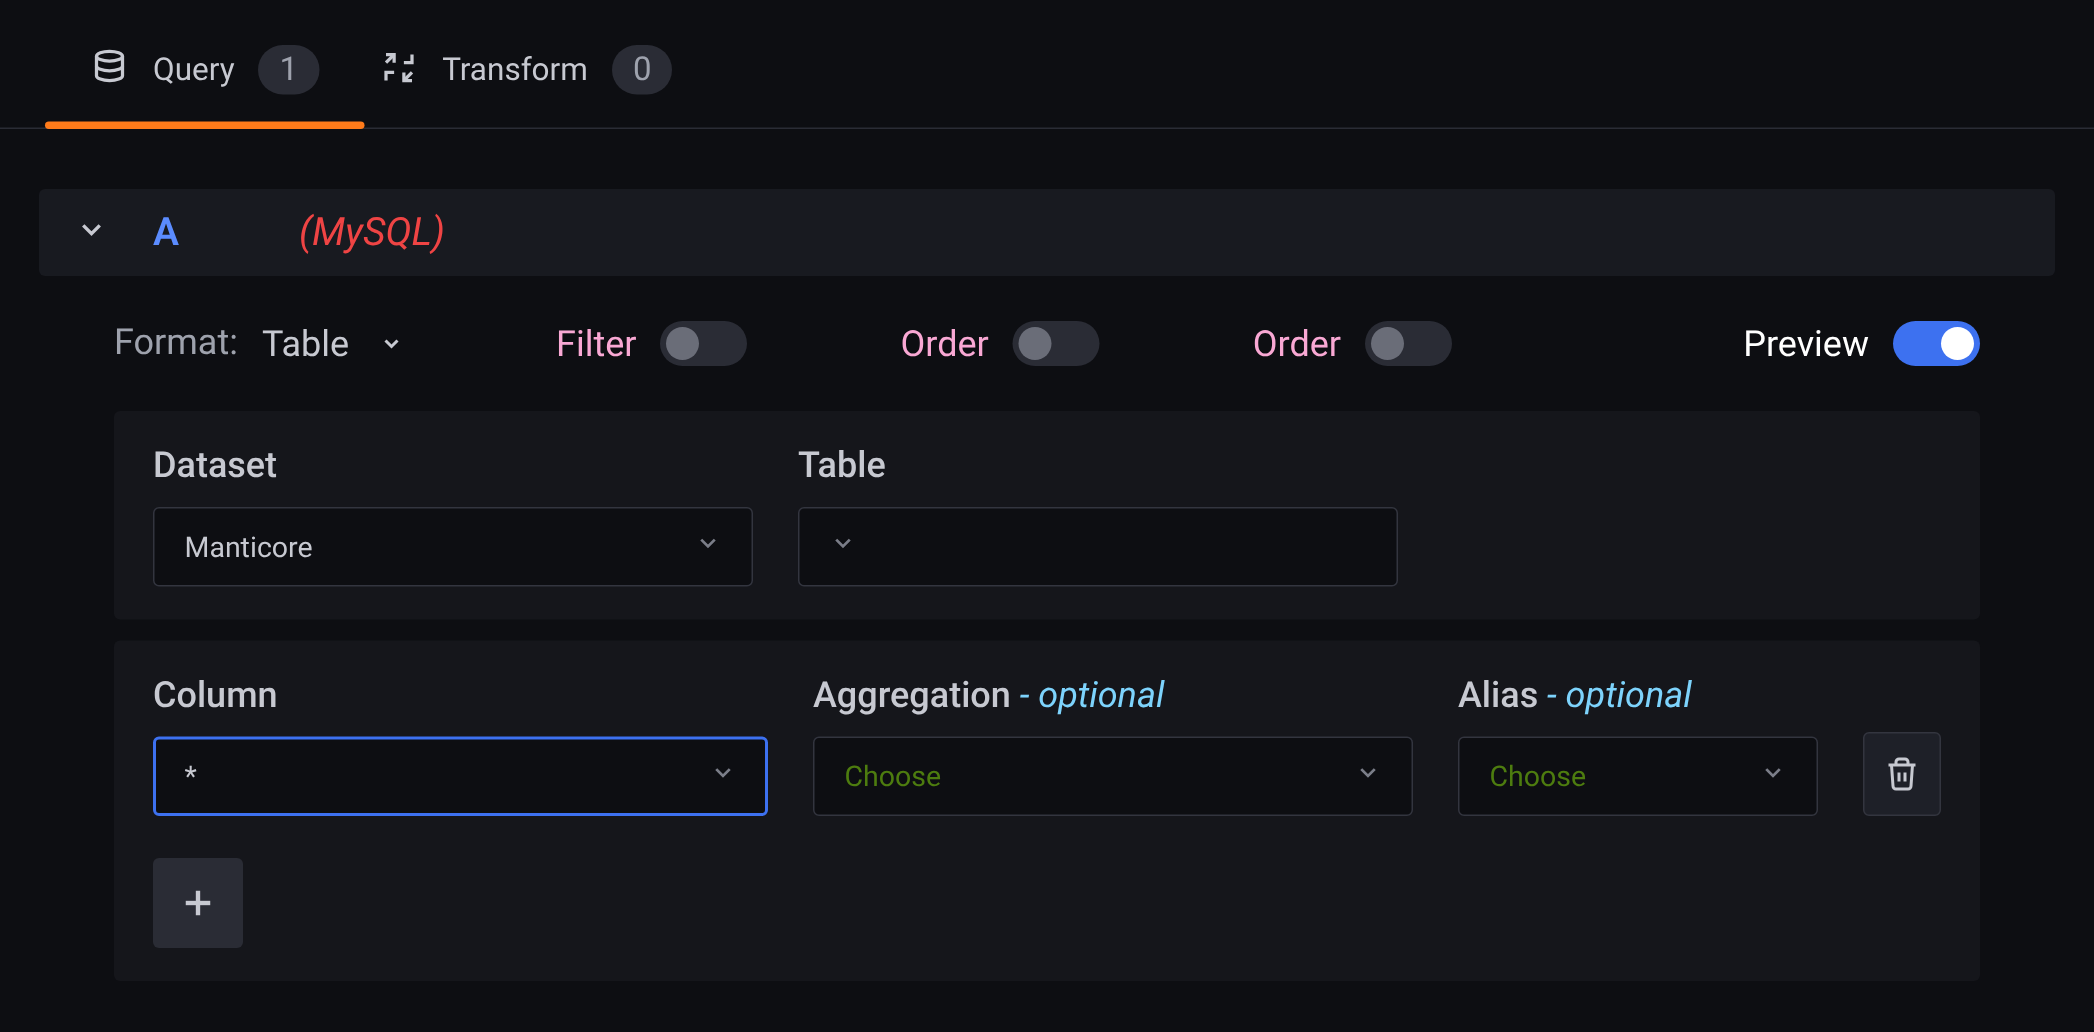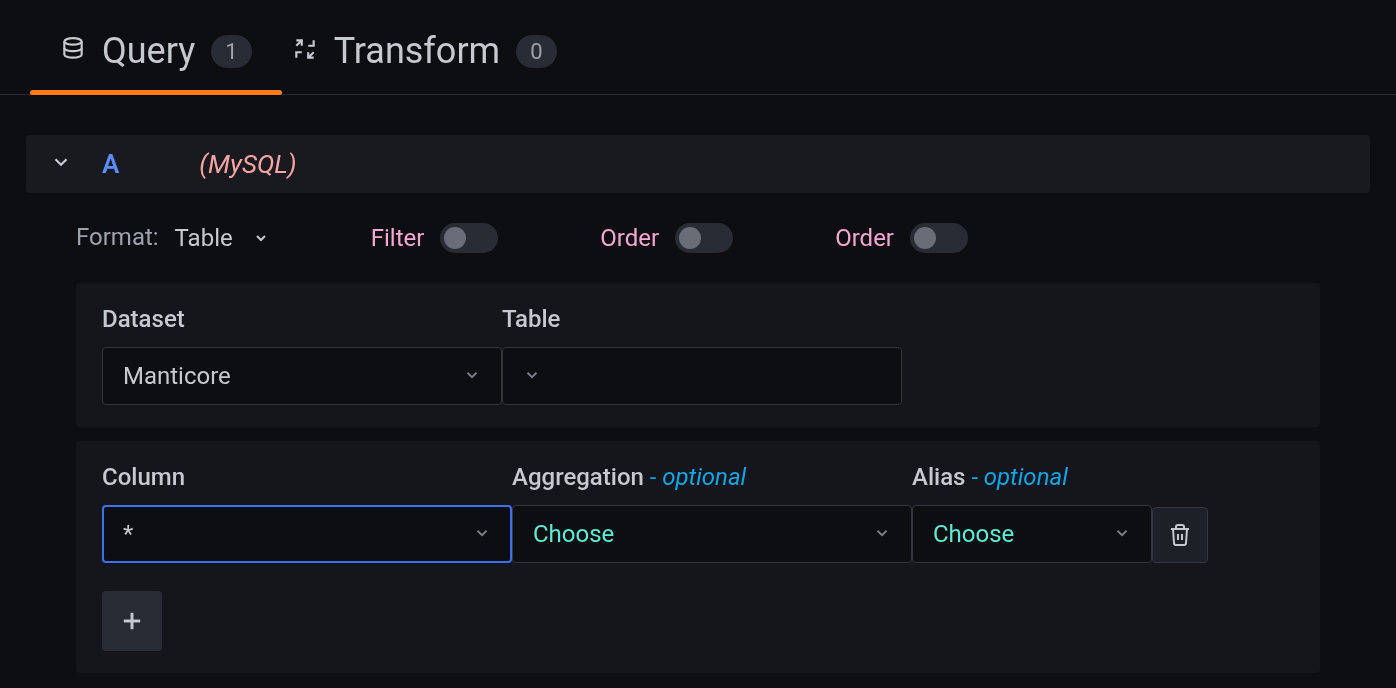--- a/index.html
+++ b/index.html
@@ -29,21 +29,21 @@
       position: relative;
       cursor: pointer;
     }
     .tab-icon svg {
       width: 26px;
       height: 26px;
       stroke: #c7c9d1;
       fill: none;
     }
     .tab-label {
-      font-size: 36px;
+      font-size: 21px;
       color: #c7c9d1;
     }
     .tab-badge {
       background: #2a2c35;
       border-radius: 20px;
       padding: 4px 14px;
       font-size: 22px;
       color: #9ea2ad;
     }
     .tab.active::after {
@@ -74,21 +74,21 @@
       fill: none;
     }
     .query-letter {
       color: #5b8cff;
       font-size: 26px;
       font-weight: 600;
     }
     .query-type {
       font-style: italic;
       font-size: 26px;
-      color: #fca5a5;
+      color: #ef4444;
       margin-left: 50px;
     }
     .controls-row {
       display: flex;
       padding: 30px 50px 30px 50px;
       gap: 16px;
     }
     .format-label {
       font-size: 24px;
       color: #9ea2ad;
@@ -143,52 +143,53 @@
     }
     .flex-fill { flex: 1; }
     .section {
       background: #15161b;
       border-radius: 4px;
       padding: 22px 26px;
       margin: 0 50px 14px;
     }
     .section-row {
       display: flex;
+      gap: 30px;
       align-items: flex-end;
     }
     .field-group {
       display: flex;
       flex-direction: column;
       gap: 14px;
     }
     .field-label {
       font-size: 24px;
       color: #c7c9d1;
       font-weight: 500;
     }
     .field-label .optional {
       font-style: italic;
-      color: #0ea5e9;
+      color: #7dd3fc;
       font-weight: 400;
     }
     .select {
       background: #0d0e12;
       border: 1px solid #33353f;
       border-radius: 4px;
       padding: 14px 20px;
       display: flex;
       align-items: center;
       justify-content: space-between;
-      font-size: 24px;
+      font-size: 19px;
       color: #c7c9d1;
       cursor: pointer;
       min-width: 240px;
     }
     .select.placeholder {
-      color: #5eead4;
+      color: #4d7c0f;
     }
     .select.focused {
       border: 2px solid #3d71f0;
       padding: 13px 19px;
     }
     .select-chevron svg {
       width: 18px;
       height: 18px;
       stroke: #7a7d88;
       fill: none;
@@ -296,20 +297,26 @@
         </div>
     </div>
     <div class="flex-spacer-sm"></div>
     <div class="toggle-group">
       <span class="toggle-label">Order</span>
       <div class="toggle">
           <div class="knob"></div>
         </div>
     </div>
     <div class="flex-fill"></div>
+    <div class="toggle-group">
+      <span class="toggle-label" style="color:#fff">Preview</span>
+      <div class="toggle on">
+          <div class="knob"></div>
+        </div>
+    </div>
   </div>
 
   <div class="section">
     <div class="section-row">
       <div class="field-group">
         <span class="field-label">Dataset</span>
         <div class="select w-400">
           <span>Manticore</span>
           <span class="select-chevron">
             <svg viewBox="0 0 24 24" stroke-width="2.5">

